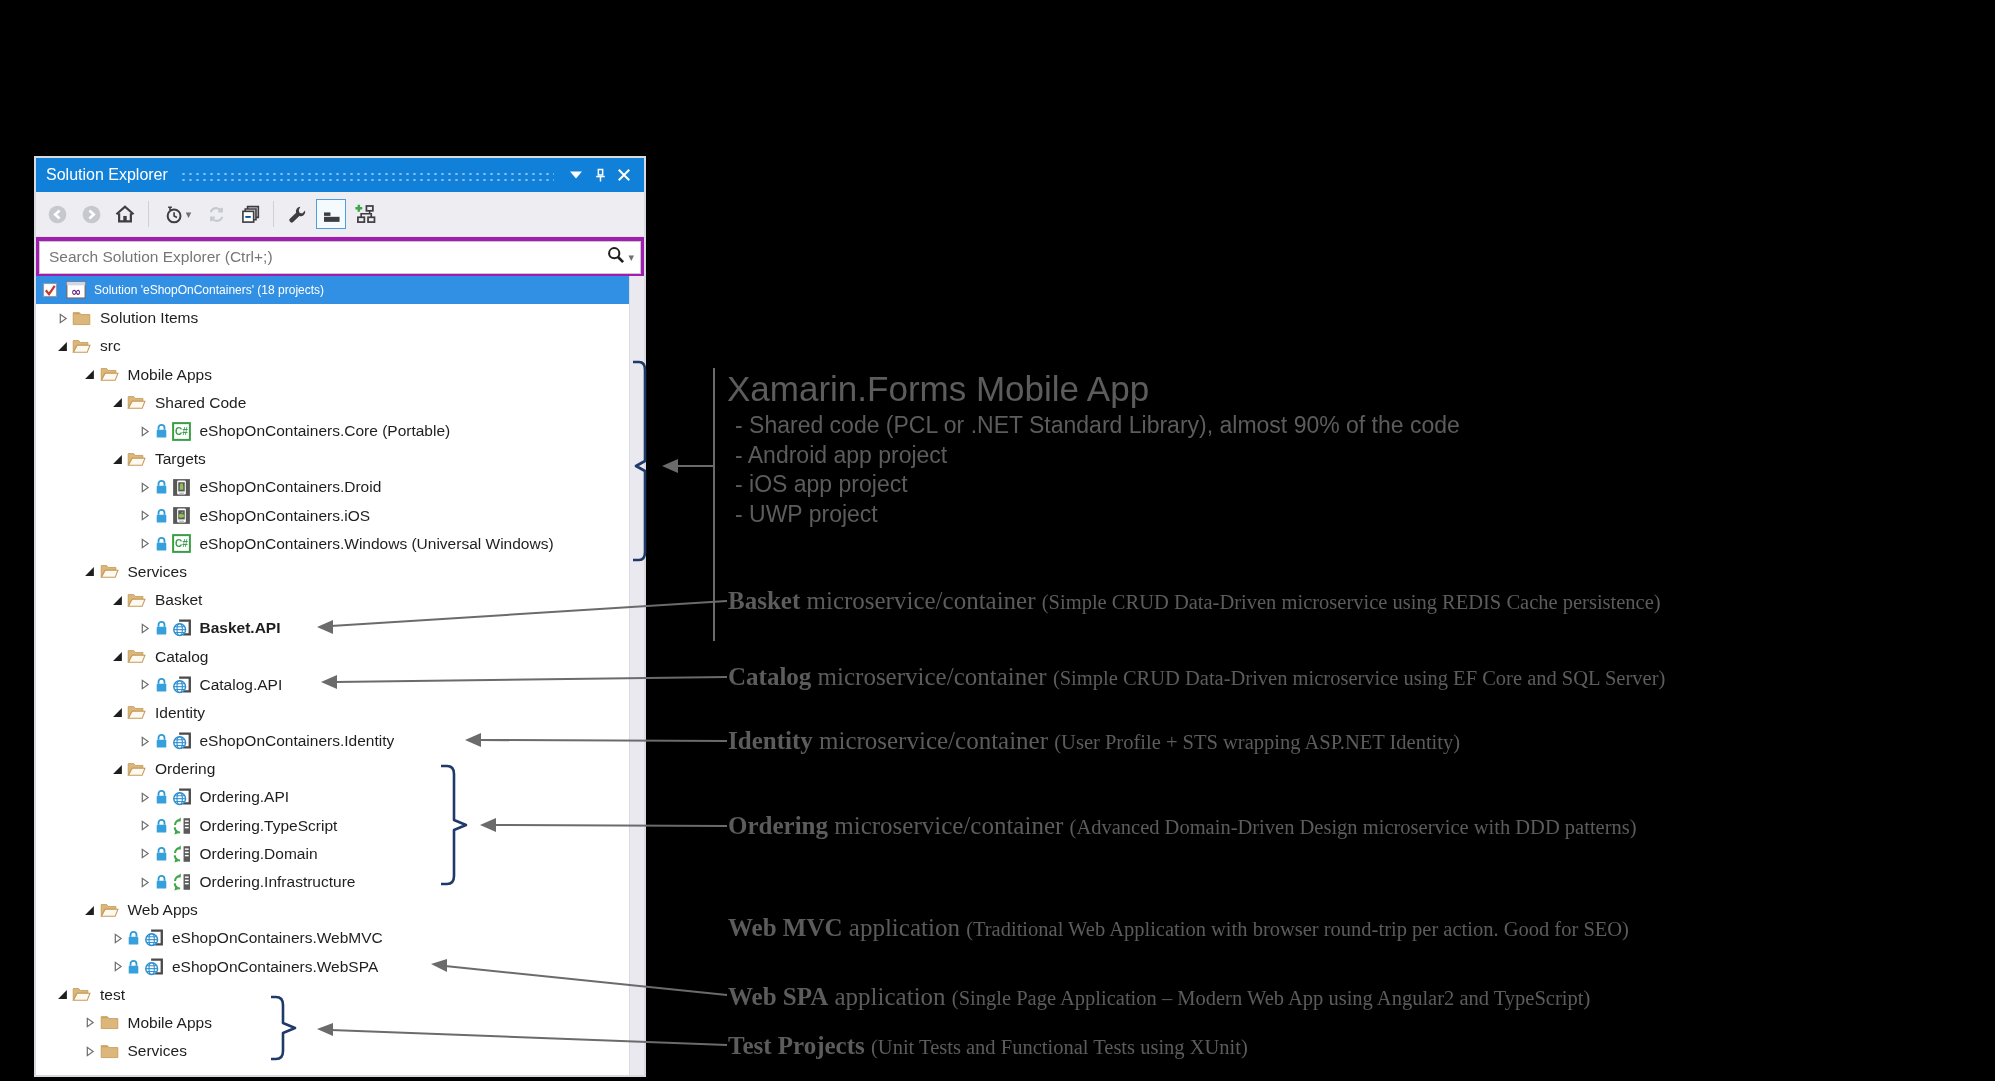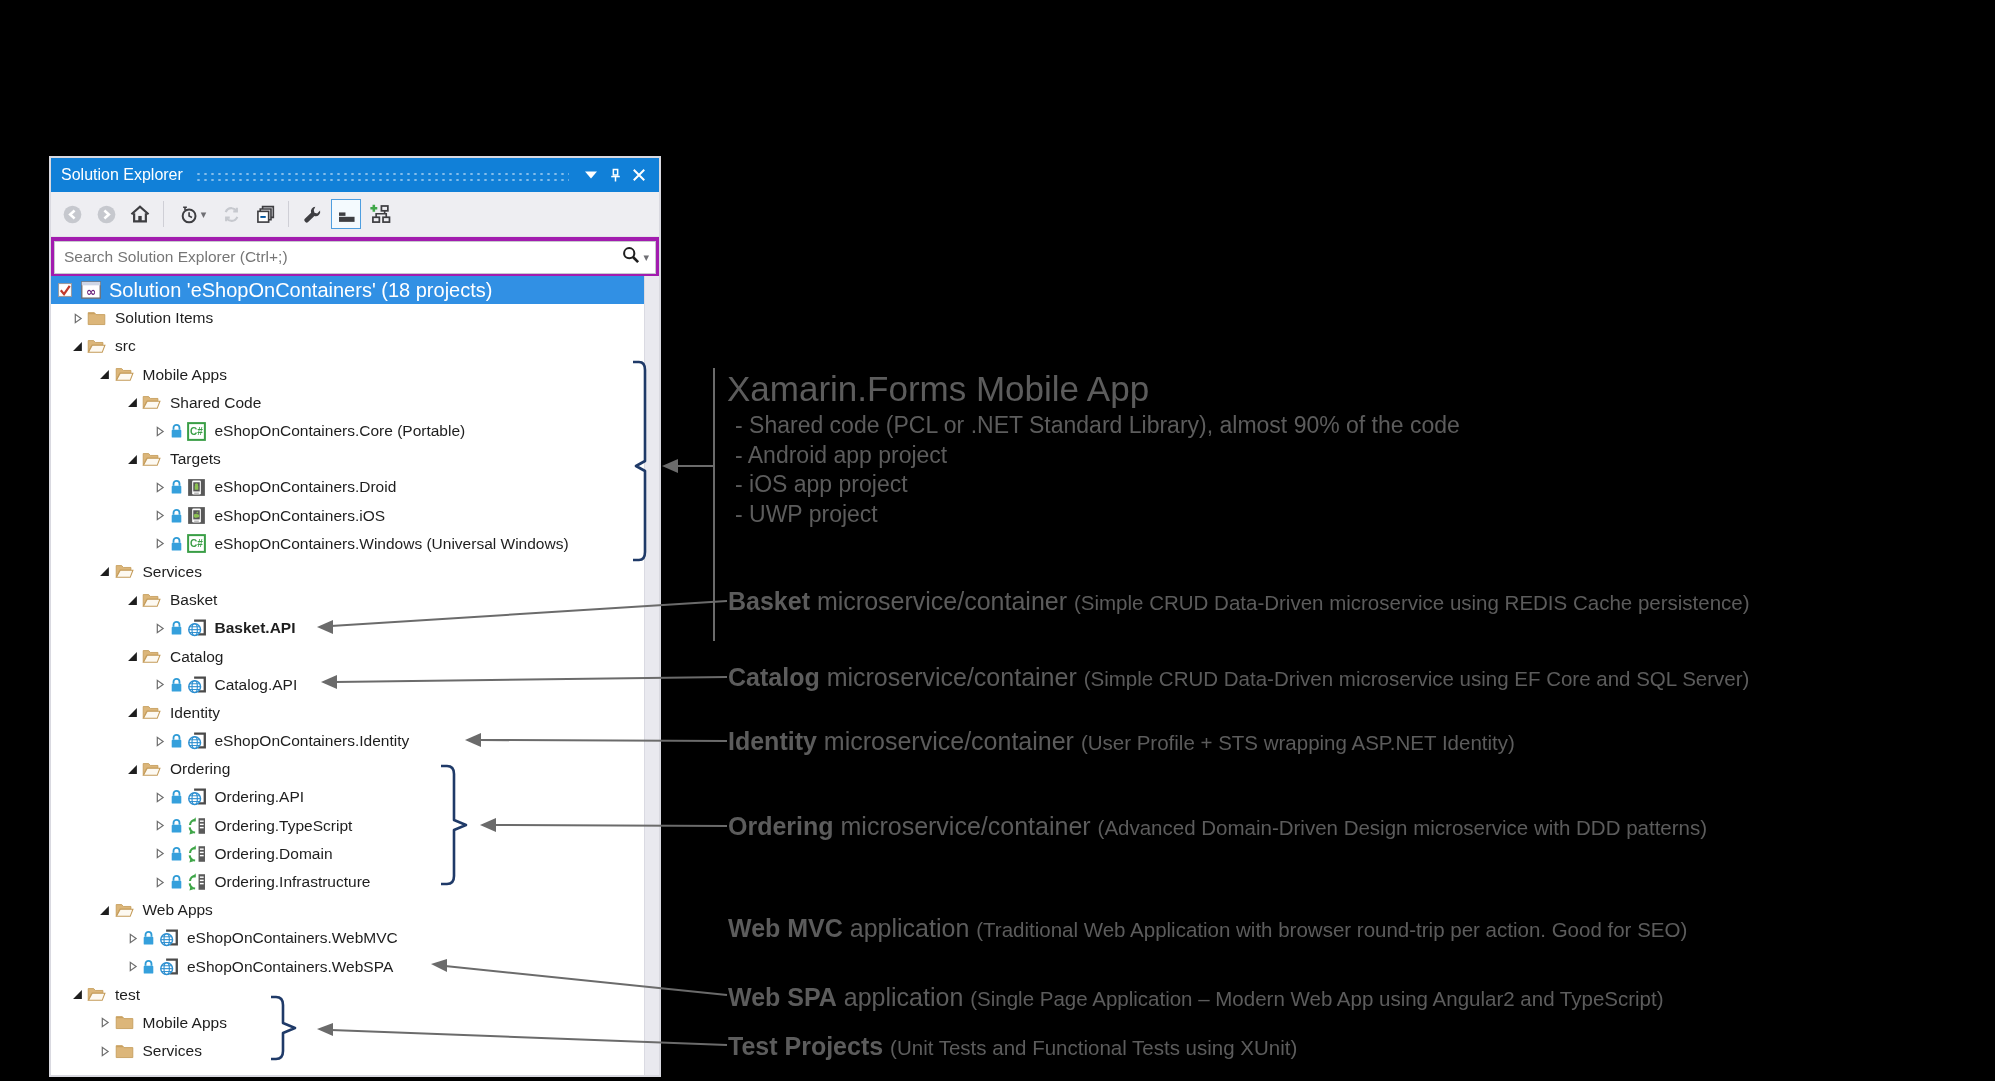--- a/index.html
+++ b/index.html
@@ -1,21 +1,21 @@
 <!DOCTYPE html>
 <html style="--titlebar: #1180D8; --sel: #3190E4; --navy: #1F3A68; --conn: #6B6B6B;"><head>
 <meta charset="utf-8">
 <style>
   html,body{margin:0;padding:0;width:1995px;height:1081px;overflow:hidden;background:#000;
     font-family:"Liberation Sans",sans-serif;}
   .page{position:relative;width:1995px;height:1081px;background:#000;}
   #page-title{position:absolute;left:20px;top:4px;margin:0;font-size:78px;font-weight:300;
     color:#565656;letter-spacing:0px;}
   
-  .panel{position:absolute;left:49px;top:156px;width:612px;height:921px;background:#fff;
+  .panel{position:absolute;left:34px;top:156px;width:612px;height:921px;background:#fff;
     border:2px solid #D9D9E0;box-sizing:border-box;}
   .titlebar{height:34px;background:var(--titlebar,#1180D8);display:flex;align-items:center;
     padding:0 8px 0 10px;}
   .tb-title{color:#fff;font-size:16px;white-space:nowrap;}
   .grip{flex:1;height:11px;margin:2px 10px 0 12px;
     background-image:radial-gradient(rgba(255,255,255,.48) 1.1px,transparent 1.3px);
     background-size:7px 6px;background-position:0 0;}
   .tb-ic{display:inline-flex;align-items:center;justify-content:center;width:24px;height:24px;cursor:pointer;}
   .toolbar{height:44px;background:#EEEEF2;display:flex;align-items:center;padding:0 6px;gap:4px;
     border-bottom:1px solid #E3E3E8;}
@@ -35,21 +35,21 @@
     border-left:1px solid #DADAE2;box-sizing:border-box;}
   .row{height:28.2px;display:flex;align-items:center;white-space:nowrap;color:#1E1E1E;
     font-size:15.5px;}
   .row.selected{background:var(--sel,#3190E4);color:#fff;}
   .exp{width:14px;display:inline-flex;justify-content:center;margin-right:3px;flex:none;}
   .lock{width:14px;display:inline-flex;margin-right:3px;flex:none;}
   .nico{width:21px;display:inline-flex;margin-right:6px;flex:none;}
   .row .lbl{margin-left:1px;}
   .row.bold .lbl{font-weight:bold;}
   
-  .ann-line{position:absolute;white-space:nowrap;color:#5C5C5C;line-height:26px;}
+  .ann-line{position:absolute;white-space:nowrap;color:#5C5C5C;line-height:26px;font-family:Liberation Serif, serif;}
   .ann-bold{font-size:25px;font-weight:bold;}
   .ann-mid{font-size:25px;}
   .ann-small{font-size:20.5px;}
   .ann-block{position:absolute;color:#5C5C5C;}
   .ann-header{font-size:35px;font-weight:normal;line-height:30px;}
   .ann-items{margin-top:7px;}
   .ann-item{font-size:23px;line-height:29.5px;padding-left:8px;}
   #connectors{position:absolute;left:0;top:0;pointer-events:none;}
   .gray{stroke:var(--conn,#6B6B6B);stroke-width:2;fill:none;}
   .grayfill{fill:var(--conn,#6B6B6B);stroke:none;}
@@ -169,21 +169,21 @@
               <path d="M2.6 6.8l3 3.6L10.9 2.6" fill="none" stroke="#C23B2E" stroke-width="2.1"></path>
             </svg>
           </span>
           <span class="nico">
             <svg viewBox="0 0 18 16" width="20" height="18">
               <rect x="0.7" y="0.7" width="16.6" height="14.6" fill="#fff" stroke="#6e6e74" stroke-width="1.2"></rect>
               <rect x="0.7" y="0.7" width="16.6" height="3.1" fill="#CFD6E5"></rect>
               <text x="9" y="13" text-anchor="middle" font-size="11" font-weight="bold" fill="#68217A" font-family="DejaVu Sans,sans-serif">∞</text>
             </svg>
           </span>
-          <span class="lbl" style="font-size:20px">Solution 'eShopOnContainers' (18 projects)</span>
+          <span class="lbl" style="font-size:12px">Solution 'eShopOnContainers' (18 projects)</span>
         </div>
         <div class="row" style="padding-left: 19px;">
           <span class="exp">
             <svg viewBox="0 0 10 10" width="11" height="11">
               <path d="M3 1.2v7.6L8.3 5z" fill="#fff" stroke="#6d6d6d" stroke-width="1.1"></path>
             </svg>
           </span>
           <span class="nico">
             <svg viewBox="0 0 16 16" width="19" height="19">
               <path d="M1 3.1h5.2l1.4 1.6H15v8.4H1z" fill="#DCB67A" stroke="#C49B58" stroke-width="0.7"></path>

